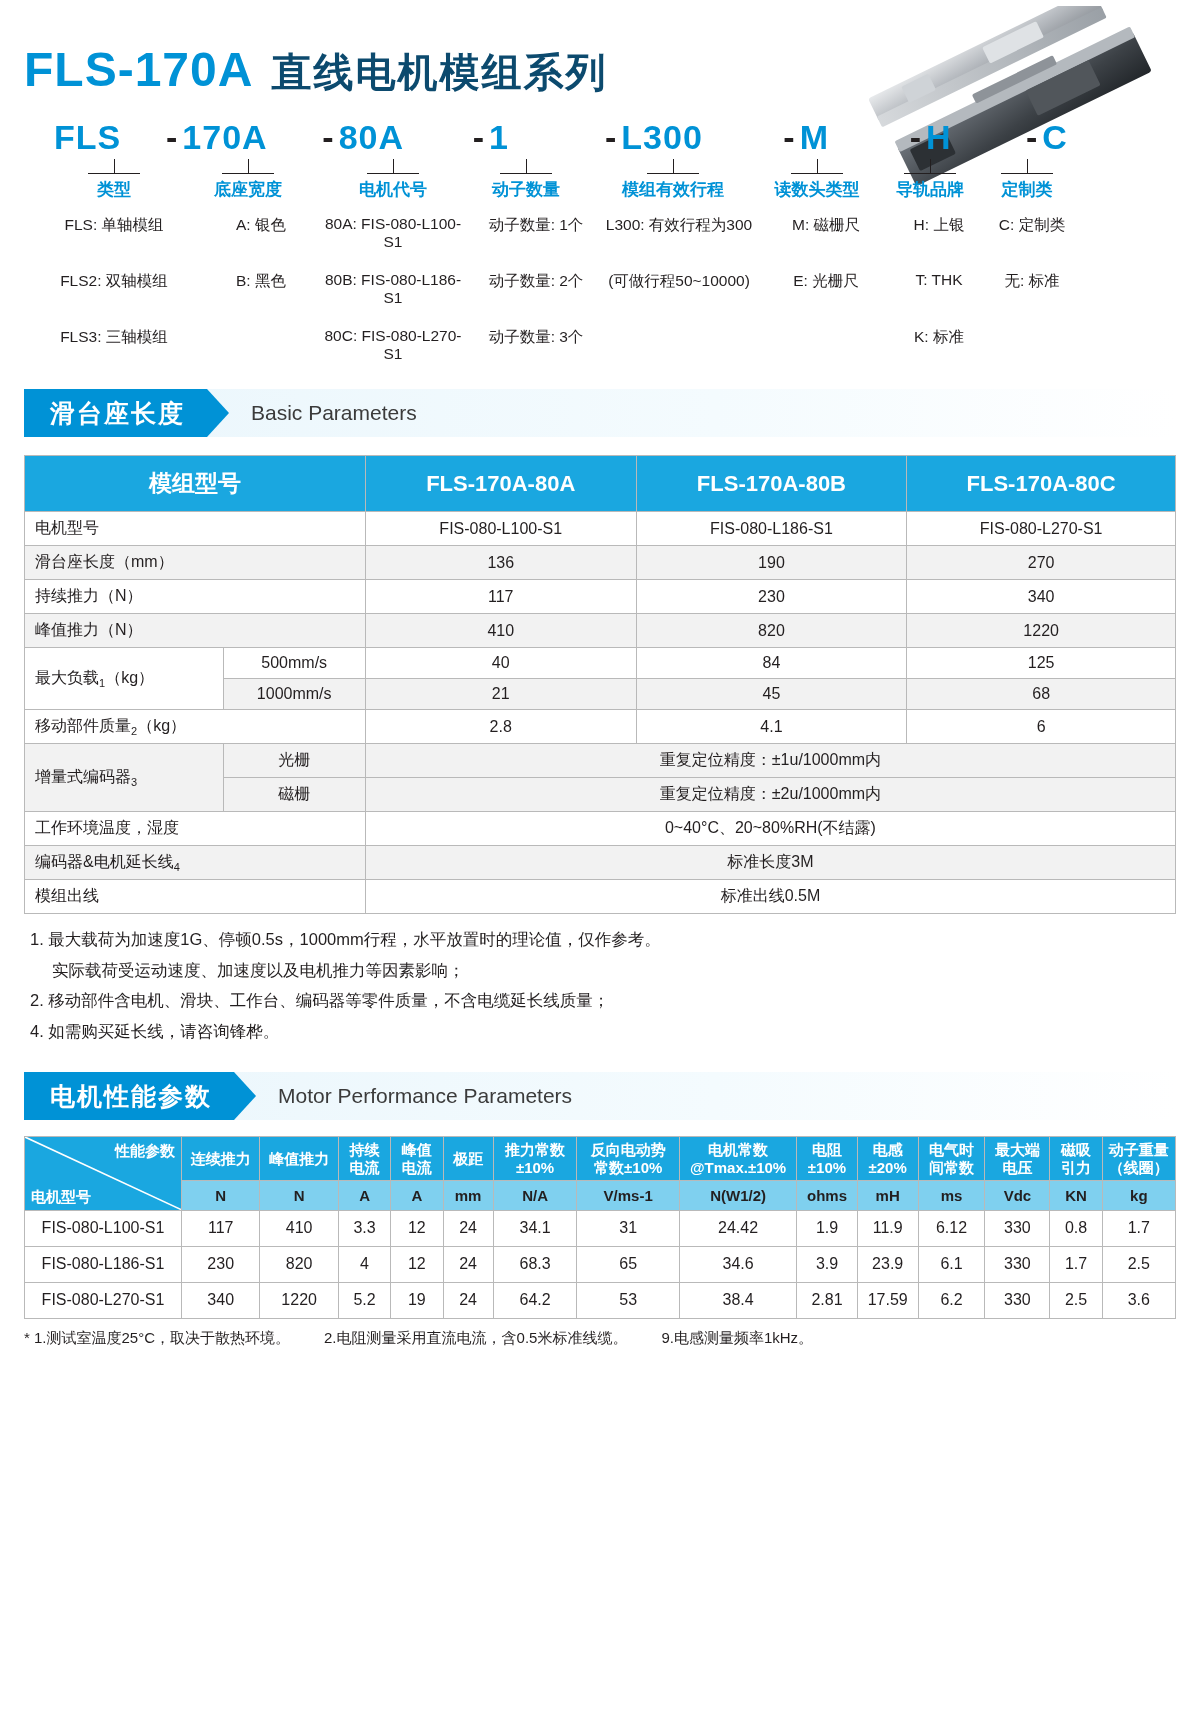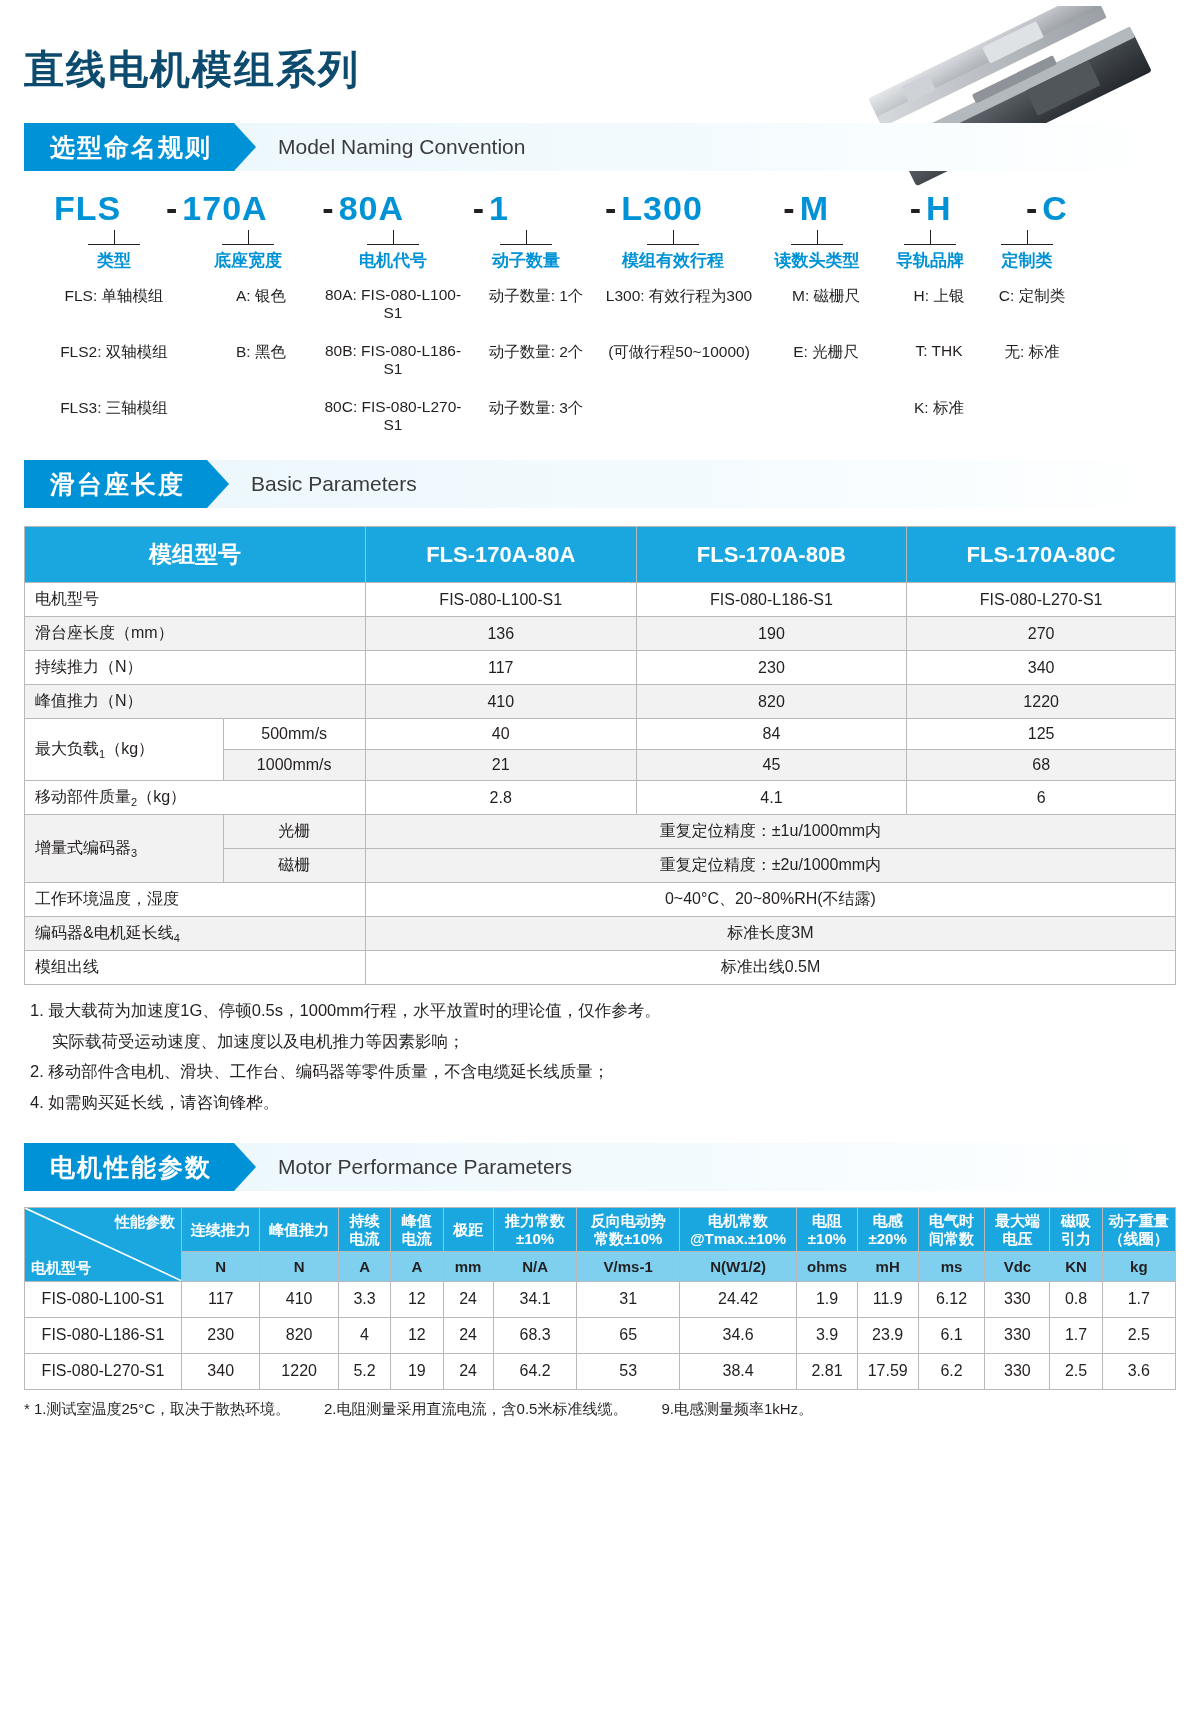--- a/index.html
+++ b/index.html
@@ -131,27 +131,24 @@
       <rect x="150" y="28" width="60" height="18" rx="2" fill="#dfe2e5"></rect>
       <rect x="30" y="80" width="262" height="44" rx="3" fill="url(#g2)"></rect>
       <rect x="30" y="74" width="262" height="12" rx="2" fill="#b4b9be"></rect>
       <rect x="170" y="86" width="70" height="28" rx="2" fill="#51565b"></rect>
       <rect x="40" y="88" width="40" height="24" rx="2" fill="#2c3034"></rect>
       <rect x="120" y="66" width="90" height="10" rx="2" fill="#8e9399"></rect>
     </g>
   </svg>
 
   <div class="title-row">
+    <div class="title-model">FLS-170A</div>
     <div class="title-cn">直线电机模组系列</div>
   </div>
 
-  <div class="band">
-    <div class="band-cn">选型命名规则</div>
-    <div class="band-en">Model Naming Convention</div>
-  </div>
 
   <div class="naming">
     <div class="code-row">
       <div class="code-seg" style="width:108px">FLS</div>
       <div class="code-dash">-</div>
       <div class="code-seg" style="width:136px">170A</div>
       <div class="code-dash">-</div>
       <div class="code-seg" style="width:130px">80A</div>
       <div class="code-dash">-</div>
       <div class="code-seg" style="width:112px">1</div>

